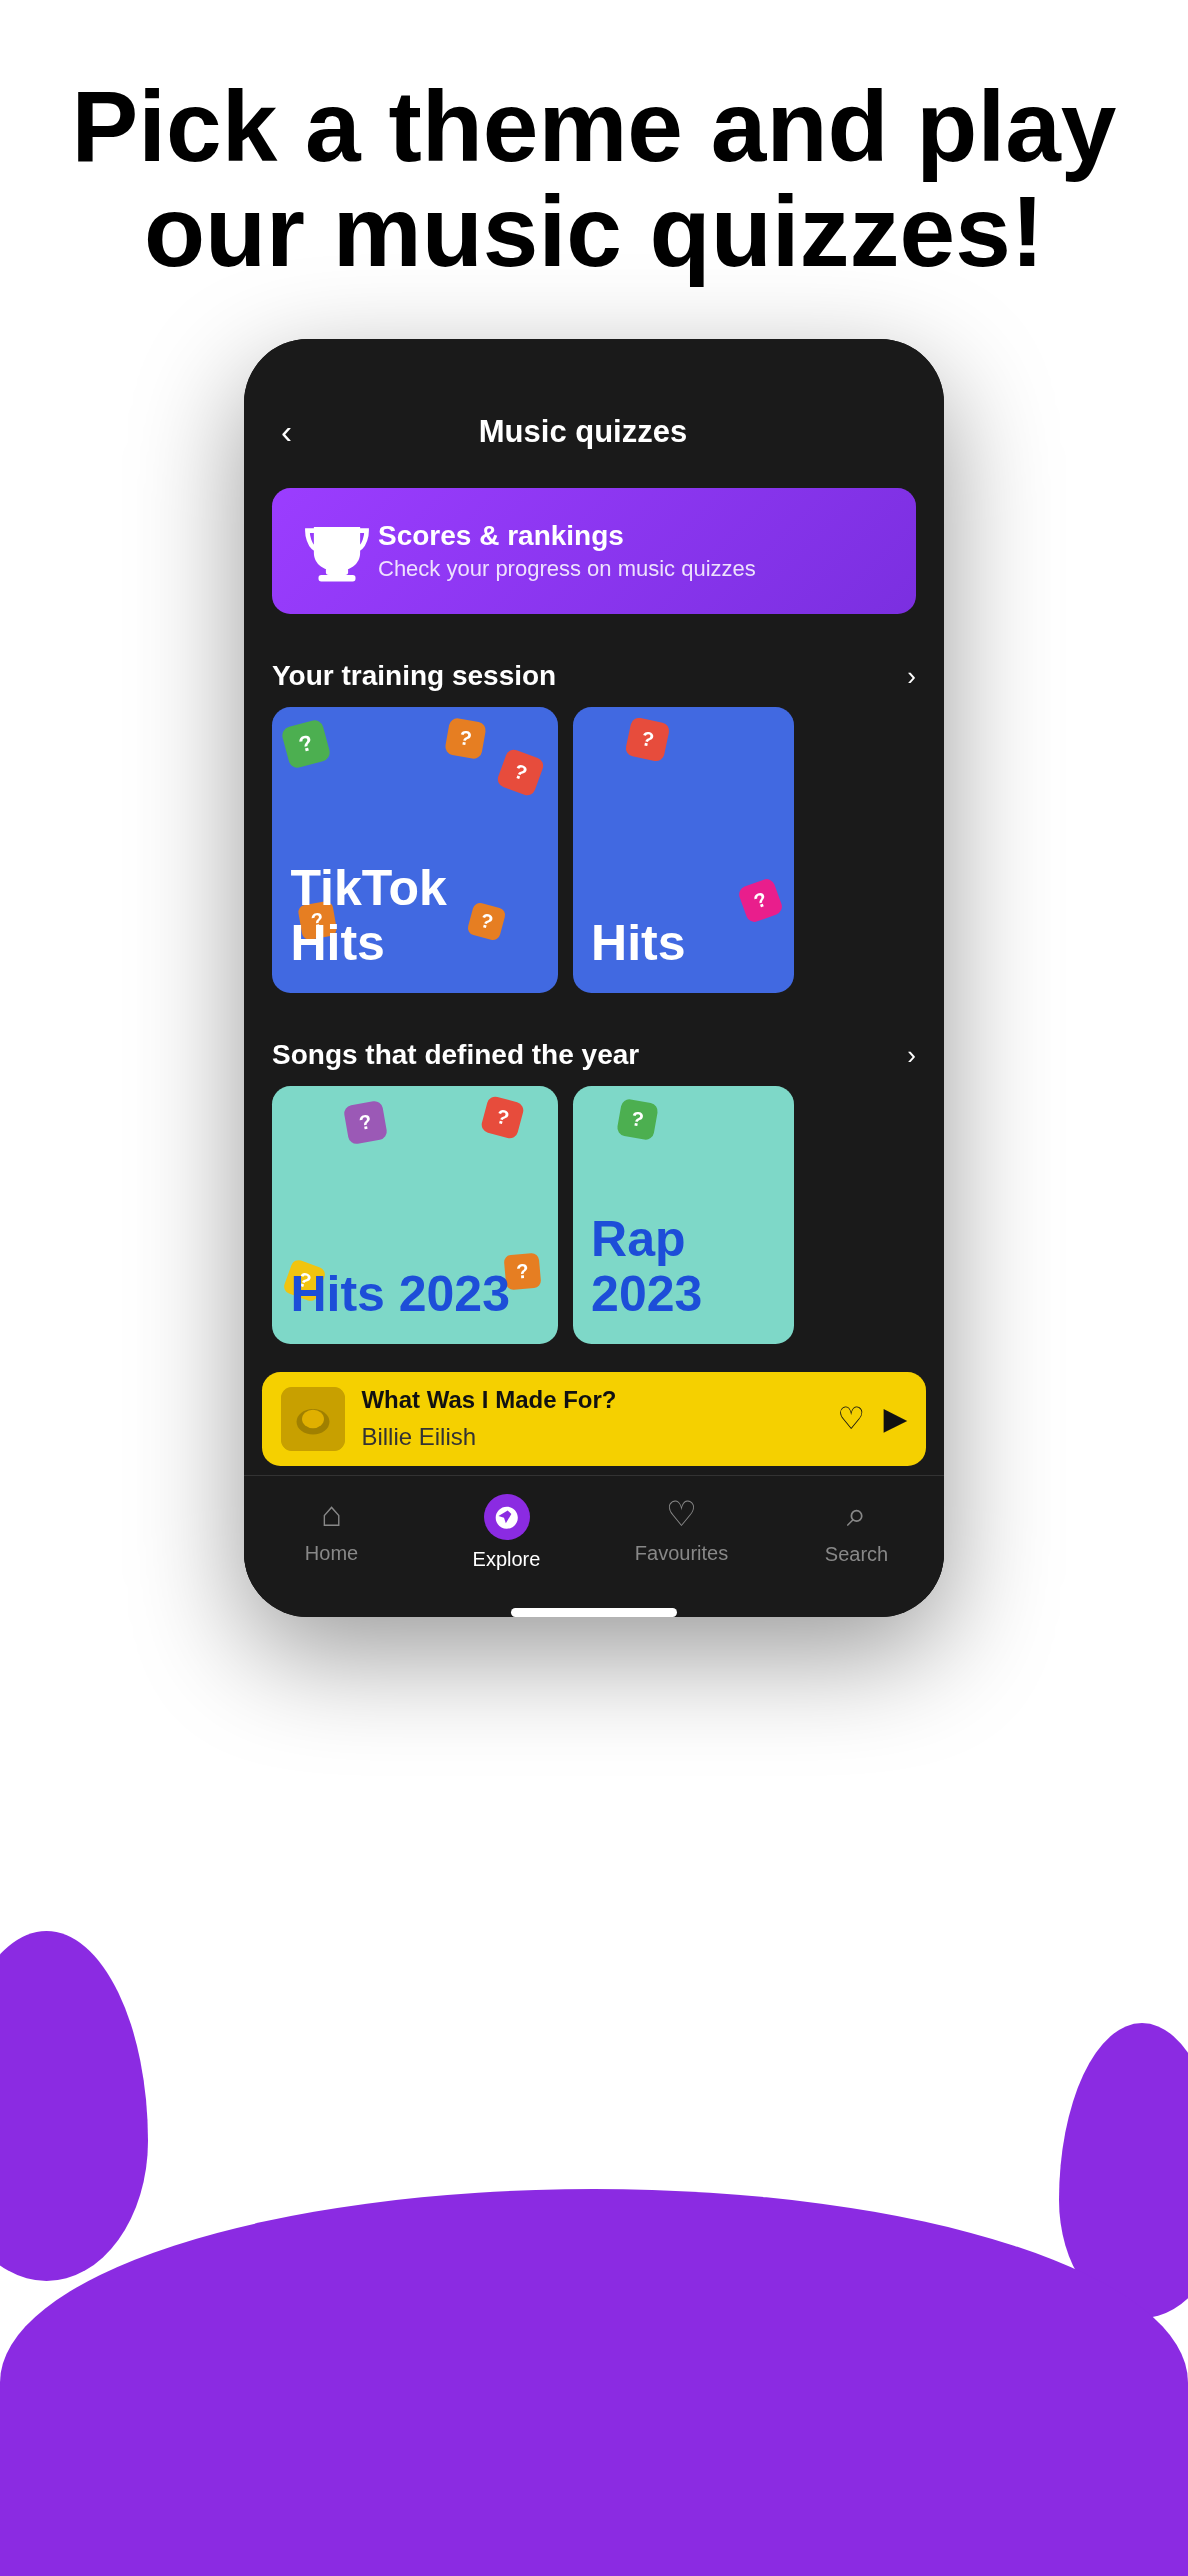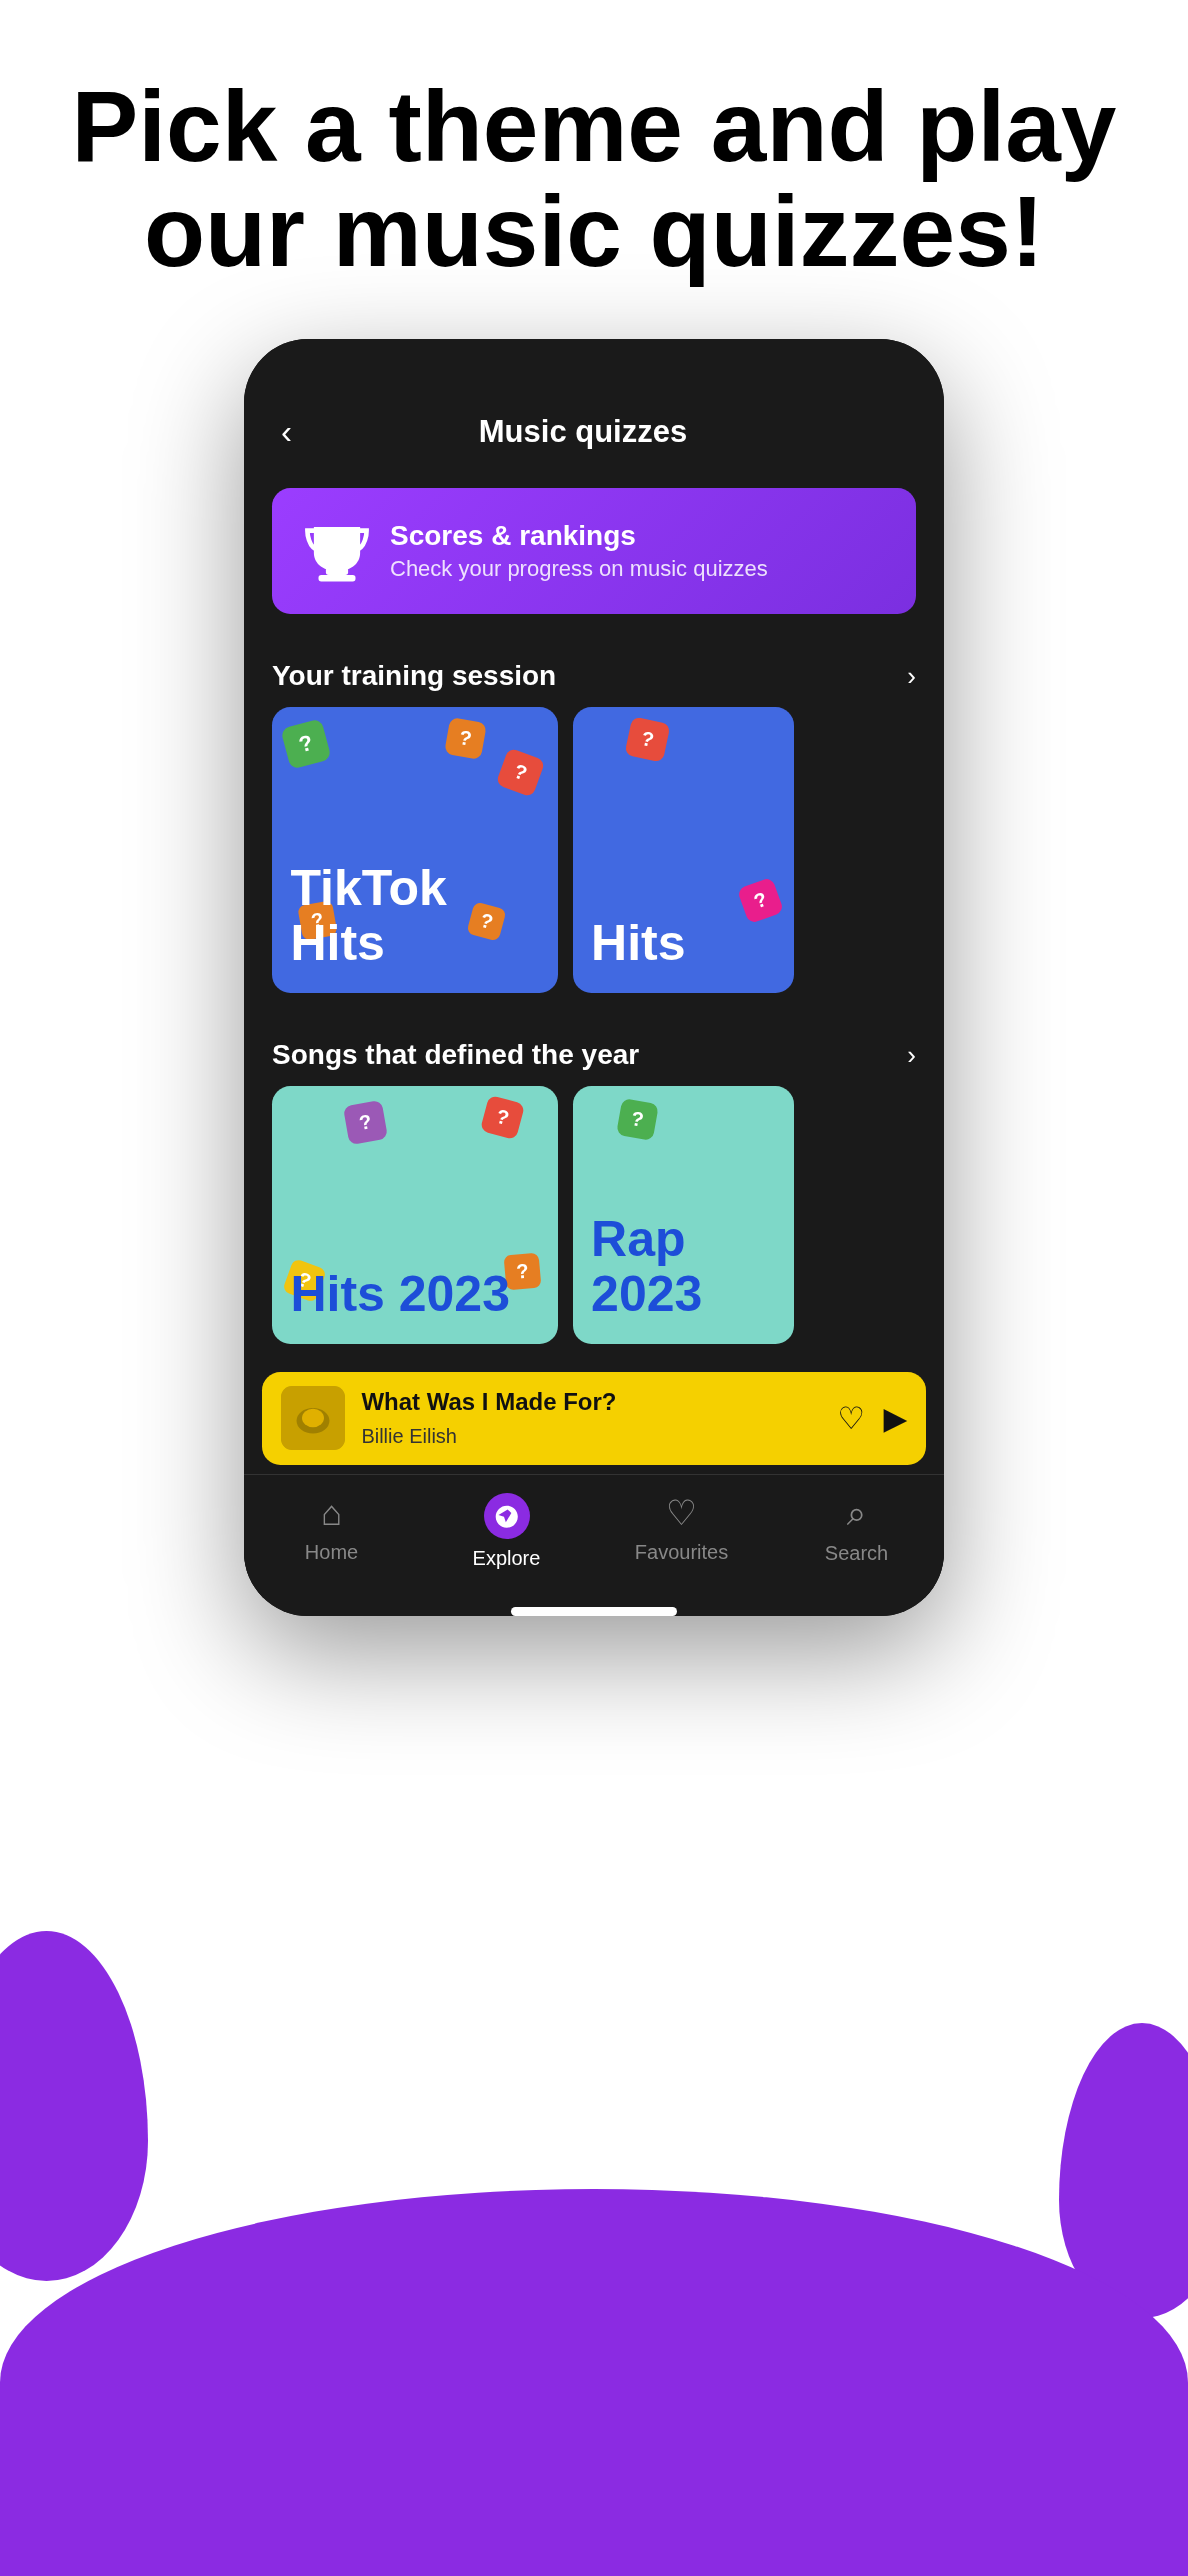--- a/index.html
+++ b/index.html
@@ -111,21 +111,21 @@
     }
 
     
     .scores-banner {
       margin: 18.4px 28px;
       background: linear-gradient(135deg, #9B3DFF, #7B2FE0);
       border-radius: 18.4px;
       padding: 26px 28px;
       display: flex;
       align-items: center;
-      gap: 16px;
+      gap: 4px;
       cursor: pointer;
     }
 
     .trophy-icon {
       width: 74px;
       height: 74px;
       flex-shrink: 0;
     }
 
     .scores-text-block {
@@ -261,21 +261,21 @@
       flex: 1;
     }
 
     .player-song {
       font-size: 24px;
       font-weight: 700;
       color: #111;
     }
 
     .player-artist {
-      font-size: 20px;
+      font-size: 24px;
       color: #333;
       margin-top: 9px;
     }
 
     .player-controls {
       display: flex;
       align-items: center;
       gap: 18.4px;
     }
 

